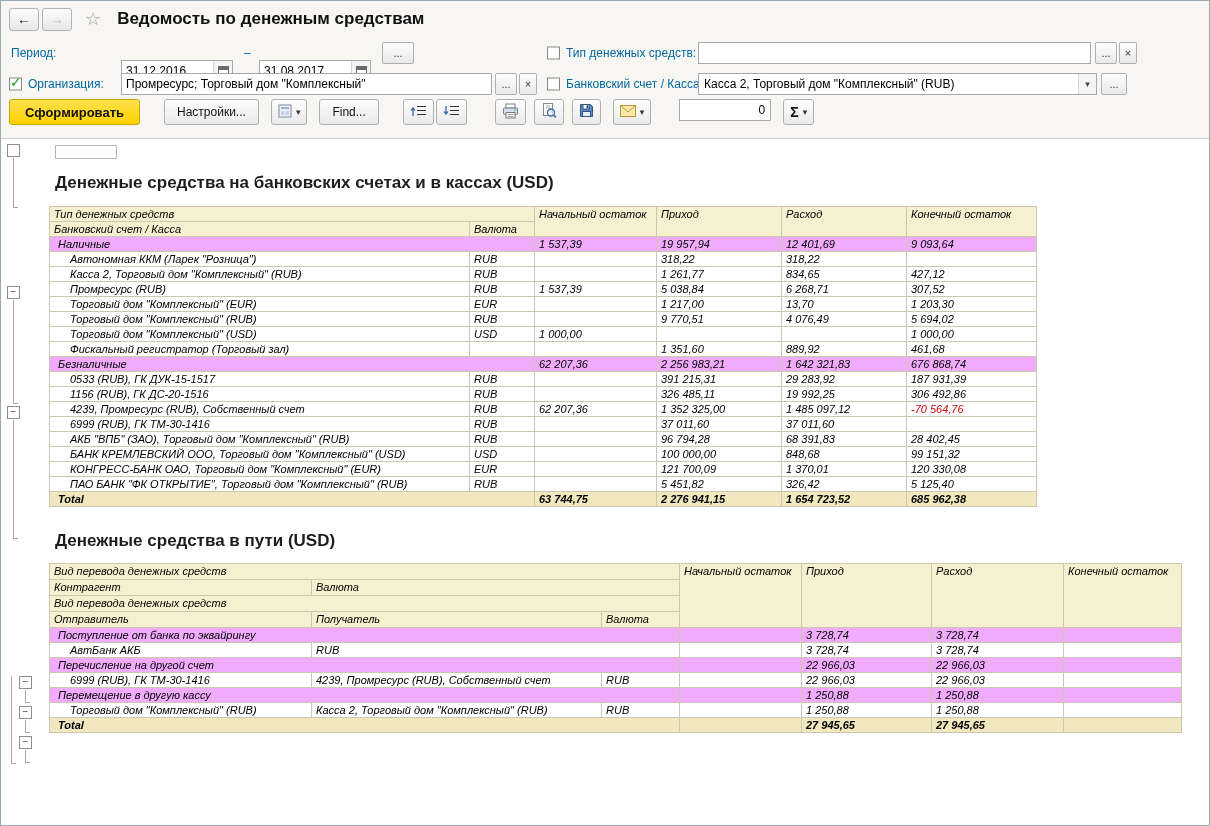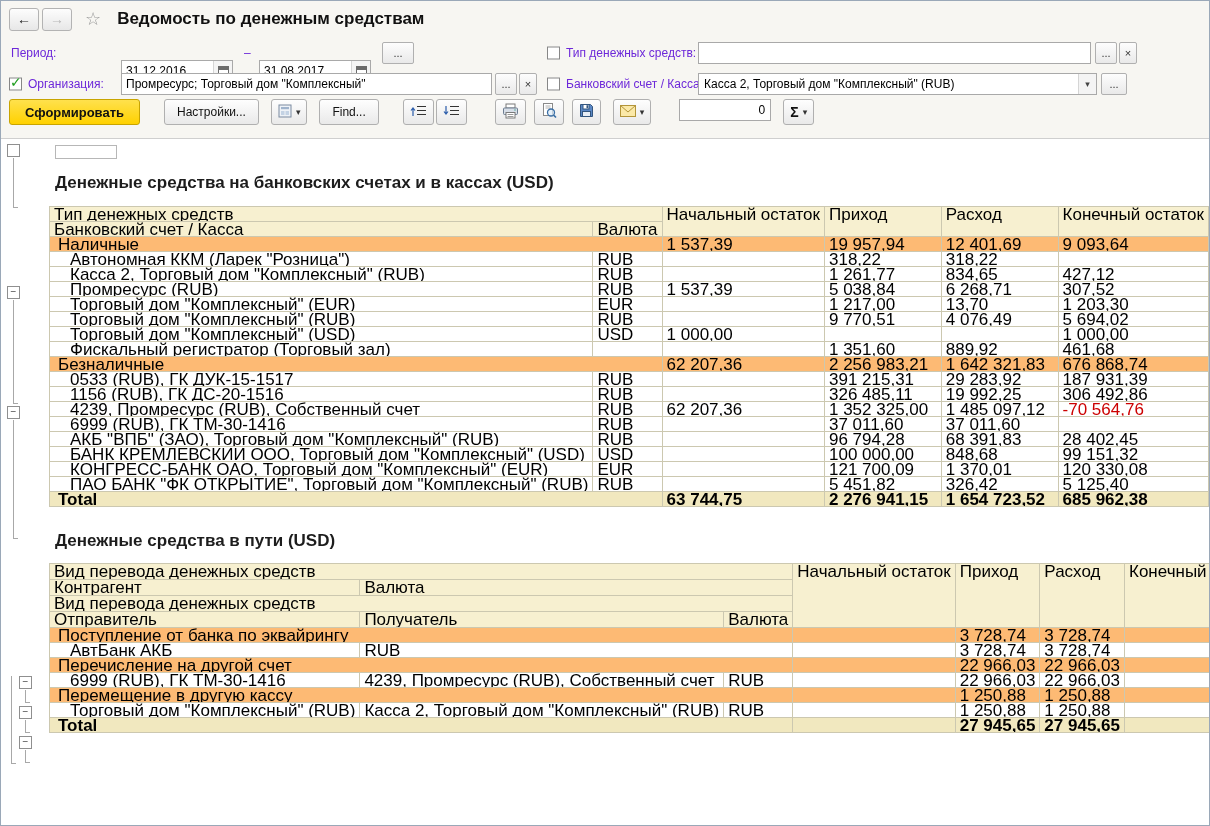--- a/index.html
+++ b/index.html
@@ -15,21 +15,21 @@
     width:30px; height:23px; border:1px solid #b3b3b3; border-radius:3px;
     background:linear-gradient(#fdfdfd,#e7e7e7); font-size:14px; color:#222;
     display:inline-flex; align-items:center; justify-content:center; margin-right:3px;
   }
   .navbtn.disabled { color:#b8b8b8; }
   .star { font-size:18px; color:#9a9a9a; margin:0 10px 0 10px; }
   .title { font-size:17px; font-weight:bold; color:#111; margin-left:6px; white-space:nowrap; }
   
   .frow { position:relative; height:31px; flex:none; font-size:12px; }
   .frow > * { position:absolute; top:50%; transform:translateY(-50%); }
-  .flabel { color:#6d28d9; white-space:nowrap; }
+  .flabel { color:#0369a1; white-space:nowrap; }
   .datewrap { display:inline-flex; align-items:center; height:22px; border:1px solid #a9a9a9; background:#fff;margin-top:18px; }
   .datewrap input { border:none; outline:none; flex:1; width:0; font-size:12px; padding:0 4px; font-family:inherit; }
   .calbtn { width:19px; height:20px; display:flex; align-items:center; justify-content:center; border-left:1px solid #d5d5d5; background:#f4f4f4; }
   .cal { width:11px; height:10px; border:1px solid #6b6b6b; background:linear-gradient(#6b6b6b 0 3px, #fff 3px); }
   .txtinput { height:22px; border:1px solid #a9a9a9; background:#fff; font-size:12px; padding:0 4px; font-family:inherit; }
   .smallbtn {
     height:22px; border:1px solid #b0b0b0; border-radius:2px; font-size:11px; color:#333;
     background:linear-gradient(#fdfdfd,#e9e9e9); display:inline-flex; align-items:center; justify-content:center;
   }
   .chk { width:13px; height:13px; border:1px solid #878787; background:#fff; display:inline-block; }
@@ -57,29 +57,29 @@
     font-size:10px; line-height:10px; text-align:center; color:#444;
   }
   .g-line { position:absolute; width:5px; border-left:1px solid #a8a8a8; border-bottom:1px solid #a8a8a8; }
   .rcontent { flex:1; padding:4px 0 0 2px; position:relative; overflow:hidden; }
   .active-cell { width:62px; height:14px; border:1px solid #b7b7b7; margin:2px 0 4px 6px; }
   .params { margin-left:6px; display:grid; grid-template-columns:112px auto; font-size:11px; line-height:15px; color:#000; }
   .sec-title { font-size:17px; font-weight:bold; color:#1d1d1d; margin:14px 0 0 6px; line-height:20px; white-space:nowrap; }
   .t1 { margin-top:13px; }
   .t2 { margin-top:12px; }
   .sec2 { margin-top:24px; }
-  table.rep { border-collapse:collapse; table-layout:fixed; font-size:17px; color:#000; }
+  table.rep { border-collapse:collapse; table-layout:fixed; font-size:11px; color:#000;font-style:italic; }
   .rep th, .rep td { border:1px solid #CCC8B0; padding:0 4px; height:15px; line-height:13px; white-space:nowrap; overflow:hidden; text-align:left; font-weight:normal; }
   .rep th { background:#F7F0D0; }
   .rep th.vt { vertical-align:top; padding-top:1px; }
   .rep2 thead th { height:16px; }
   .c-num { text-align:right; }
   .c-name.g { padding-left:8px; }
   .c-name.d { padding-left:20px; }
-  .row-group td { background:#fdba74; }
+  .row-group td { background:#f0abfc; }
   .row-total td { background:#F1E8BF; font-weight:bold; }
   .neg { color:#CC0000; }
 </style>
 </head>
 <body>
 
 <div class="window">
 
   <div class="titlebar">
     <button class="navbtn">

